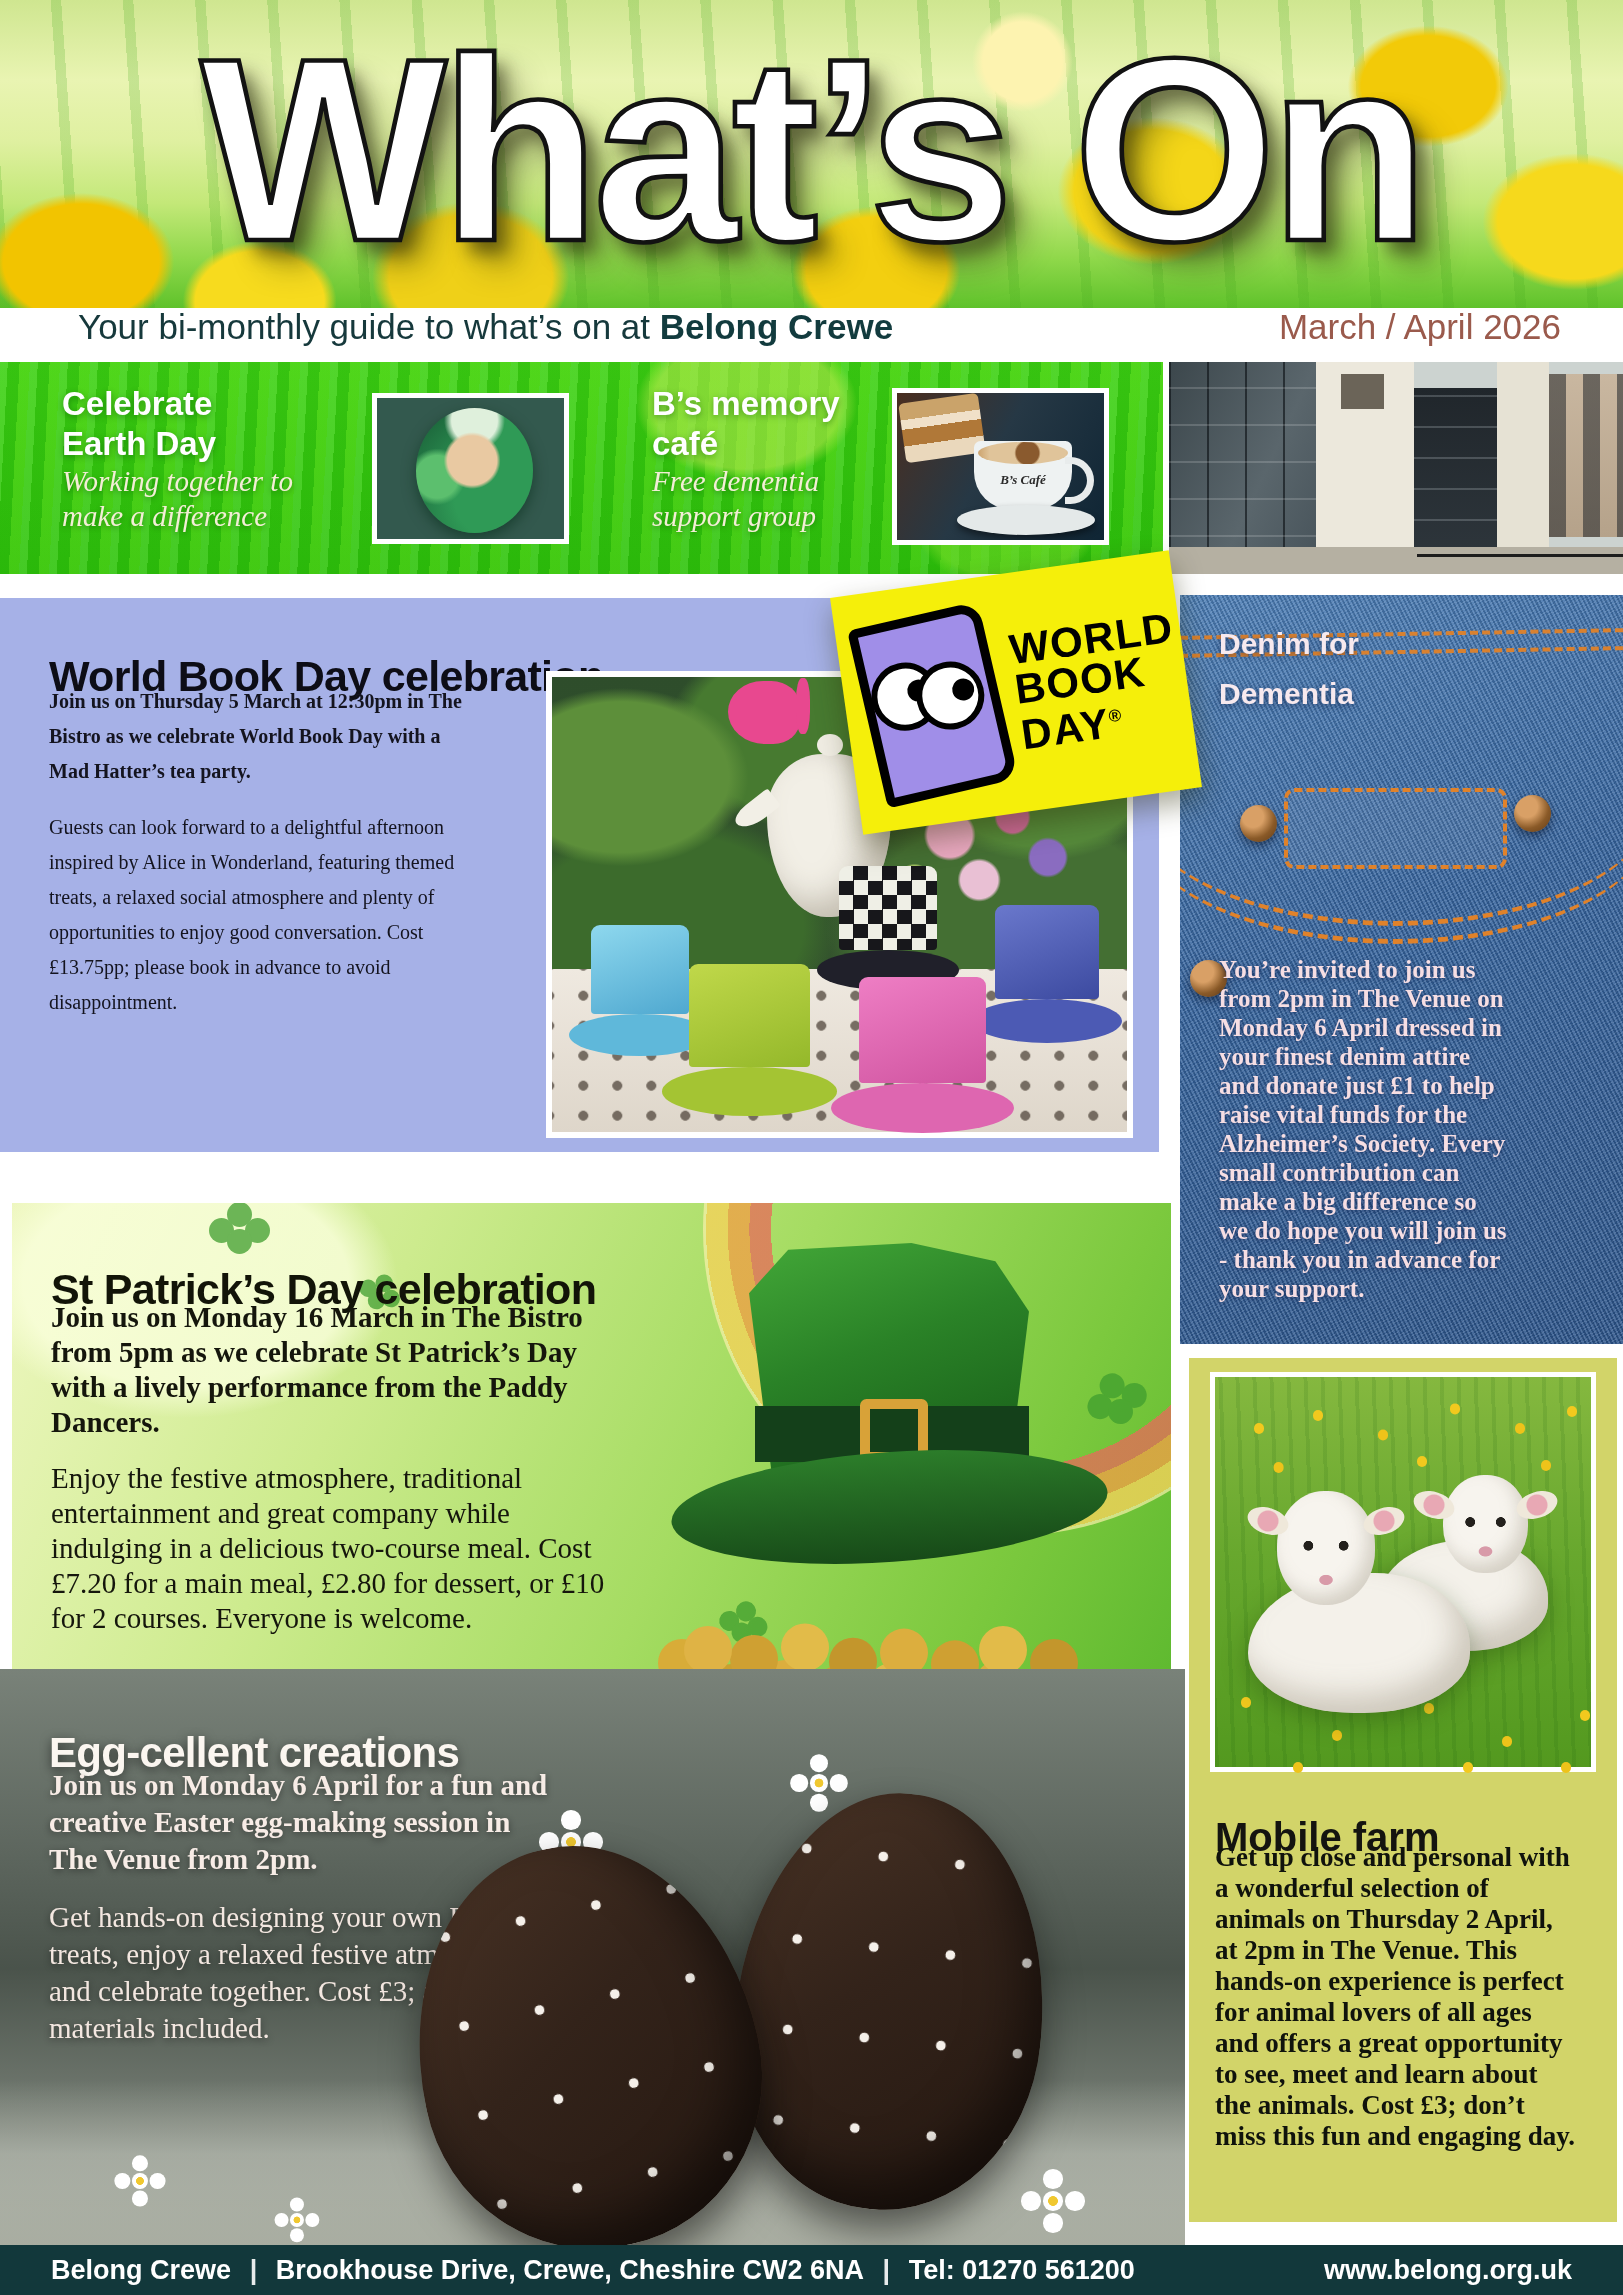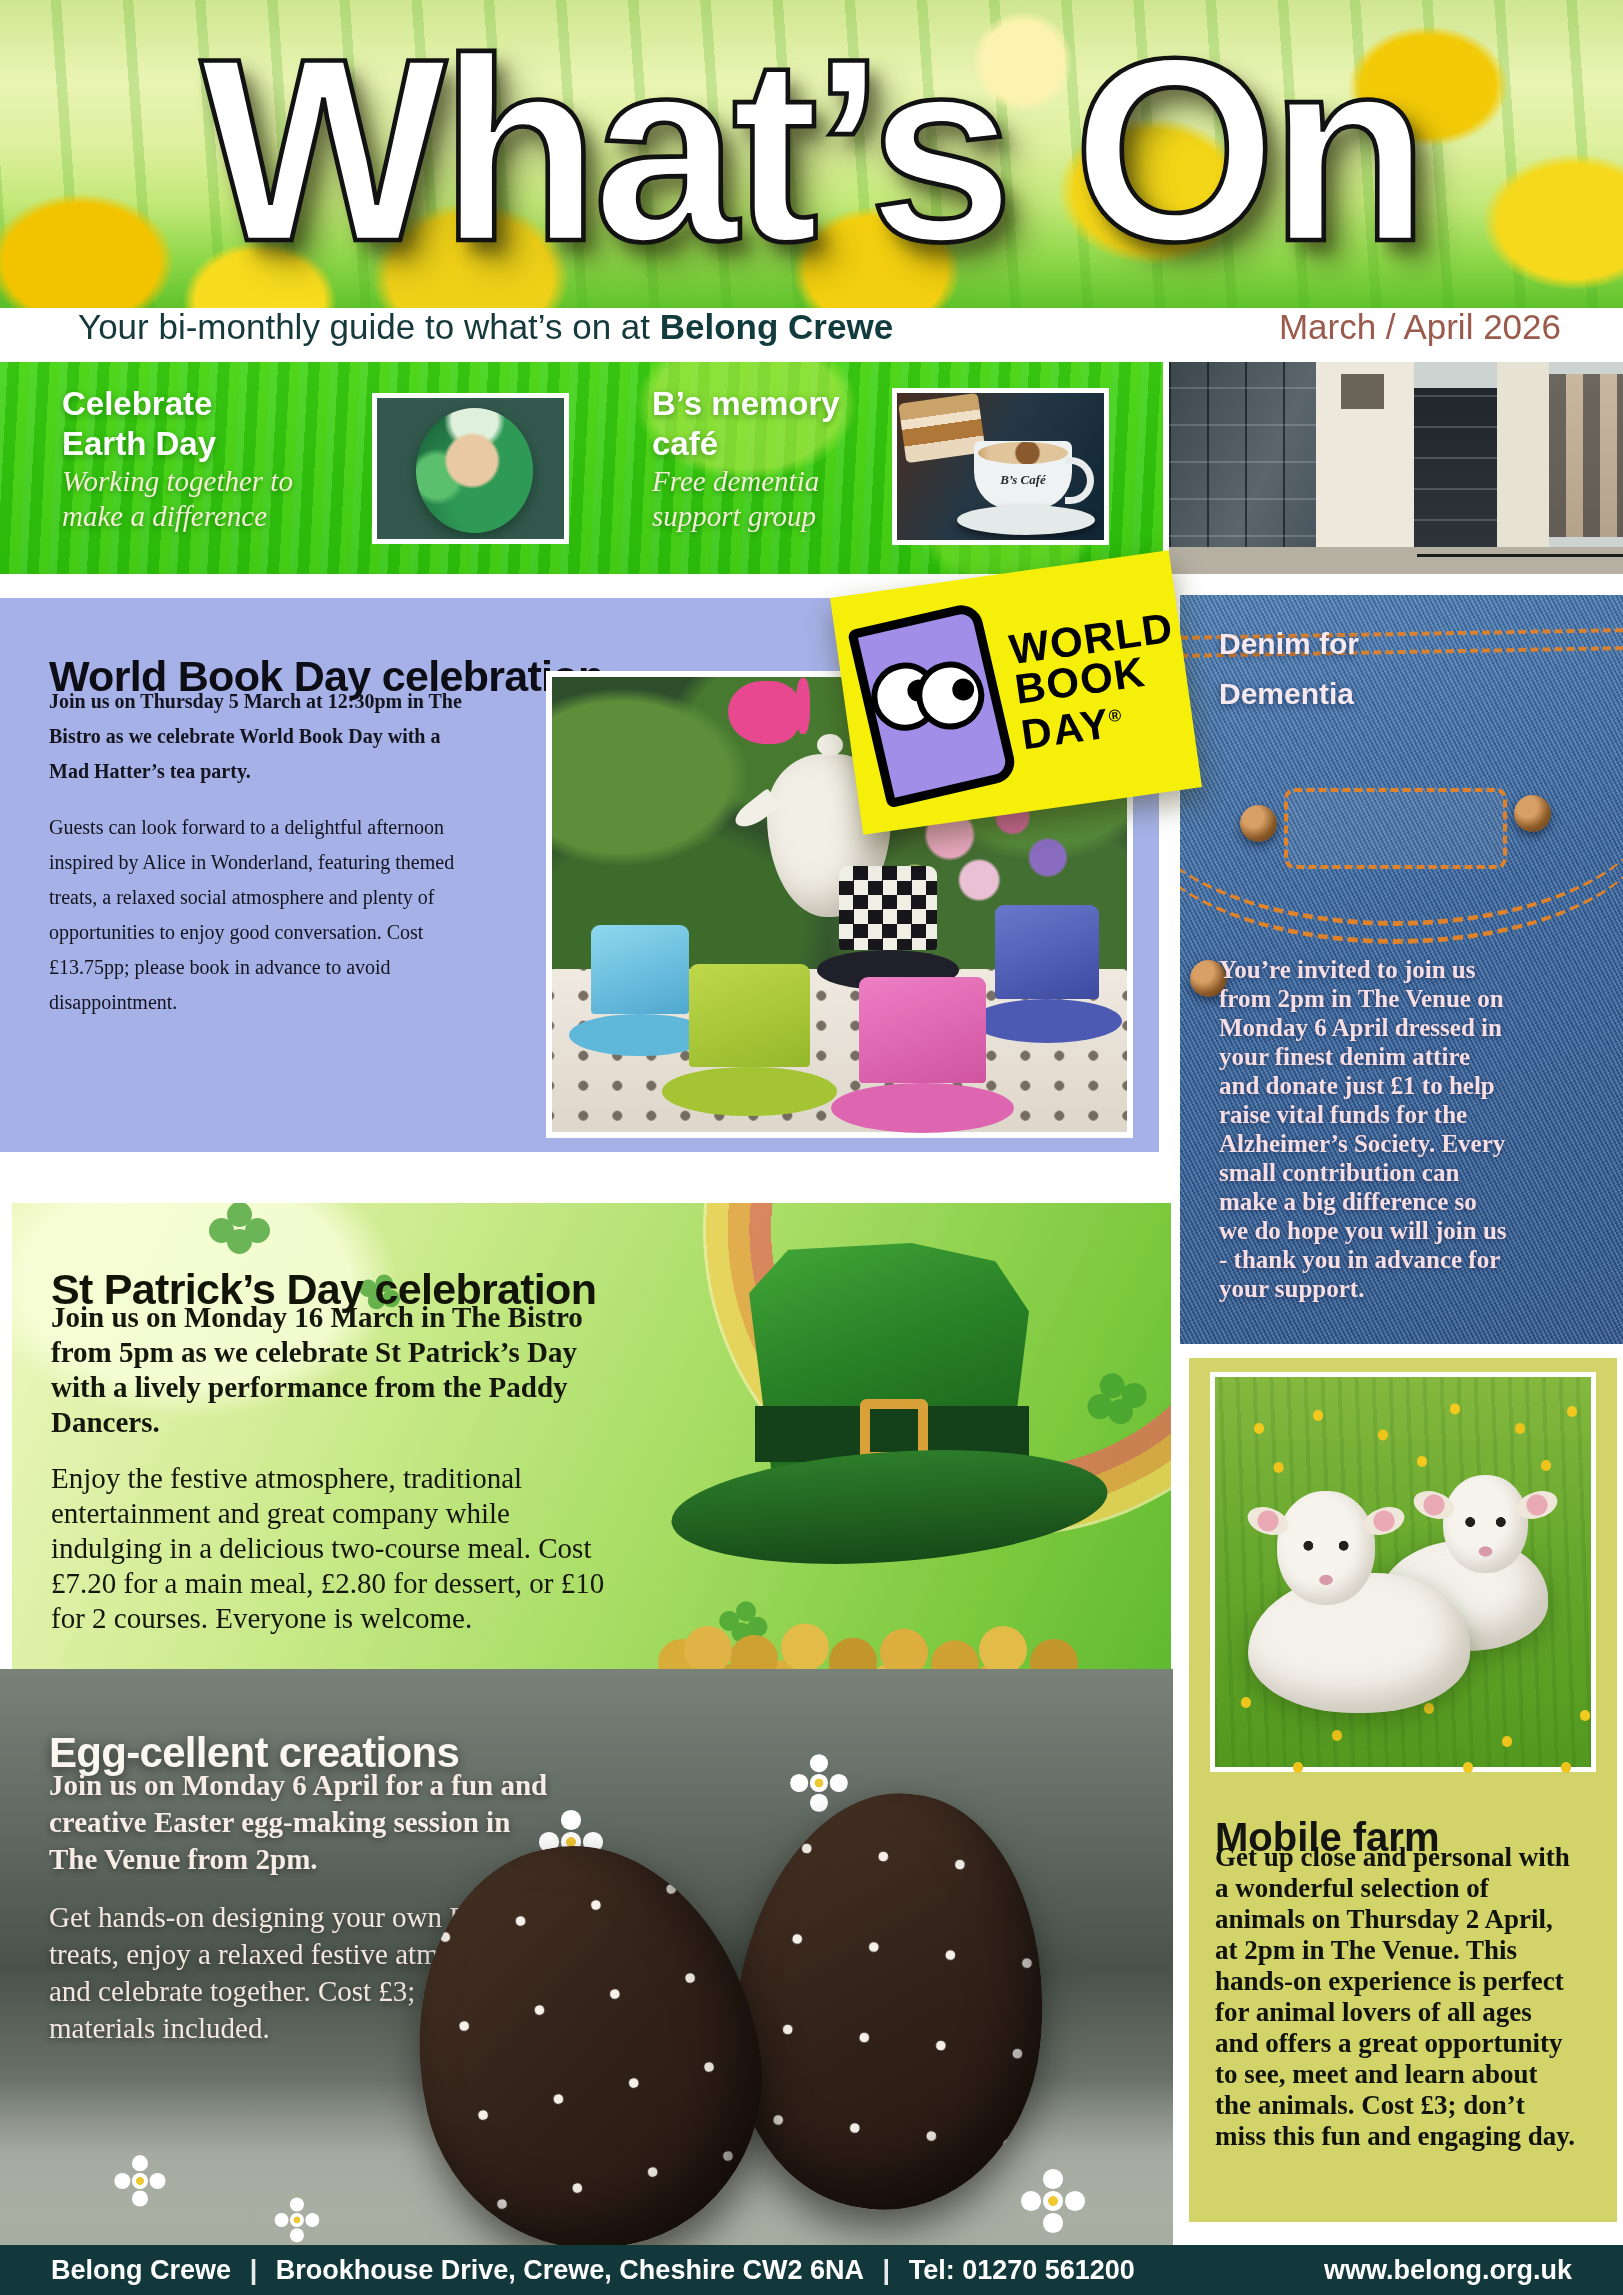--- a/index.html
+++ b/index.html
@@ -161,21 +161,21 @@
     transform:rotate(-4deg);background:linear-gradient(180deg,#2c7d2a 0%,#174a18 100%);}
   .coins{position:absolute;left:672px;top:423px;width:48px;height:48px;border-radius:50%;background:#dfb345;
     box-shadow:46px 9px 0 #cfa032, 97px -2.6px 0 #e2bb49, 145px 11.7px 0 #c3962c, 196px 2.6px 0 #dcae3e,
       247px 14.3px 0 #cfa032, 295px 0 0 #e2bb49, 346px 13px 0 #c3962c, 23.5px 38px 0 #caa02e,
       77px 34px 0 #dcae3e, 130px 40px 0 #cfa032, 184px 37px 0 #e2bb49, 237px 42px 0 #caa02e,
       291px 34px 0 #dcae3e, 342px 39px 0 #cfa032, -26px 13px 0 #d8ac38;}
   .sham{position:absolute;width:25px;height:25px;border-radius:50%;background:#3f9e2e;opacity:.75;
     box-shadow:-18px -11px 0 #3f9e2e, 18px -11px 0 #3f9e2e, 0 -27px 0 #3f9e2e;}
   
   #egg{left:0;top:1669px;width:1173px;height:576px;overflow:hidden;
-    background:linear-gradient(180deg,#798279 0%,#5d665e 32%,#4a534b 52%,#6e766d 74%,#949b90 100%);}
+    background:linear-gradient(180deg,#798279 0%,#5d665e 32%,#4a534b 52%,#6e766d 74%,#949b90 100%);padding-left:12px;}
   #egg .art-title{left:49px;top:25px;font-size:42px;color:#fbf6f0;text-shadow:0 2.6px 10.4px rgba(0,0,0,.55);}
   #egg .copy{position:absolute;left:49px;top:98px;width:515px;font-size:29px;line-height:37px;color:#f3e7e0;
     text-shadow:0 2px 7.8px rgba(0,0,0,.45);}
   #egg .copy p.lead{color:#f7ece6;}
   .egg-table{position:absolute;left:0;top:411px;width:100%;height:165px;
     background:linear-gradient(180deg, rgba(190,195,185,0) 0%, rgba(205,208,198,.5) 45%, rgba(172,176,164,.85) 100%);}
   .egg-shape{position:absolute;border-radius:50% 50% 50% 50%/58% 58% 44% 44%;
     background:
       radial-gradient(circle, #f5f0ea 0 4.6px, rgba(245,240,234,0) 5.2px) 15.7px 19.6px/77px 91px,
       linear-gradient(145deg,#4a3426 0%,#33231a 45%,#241710 100%);

